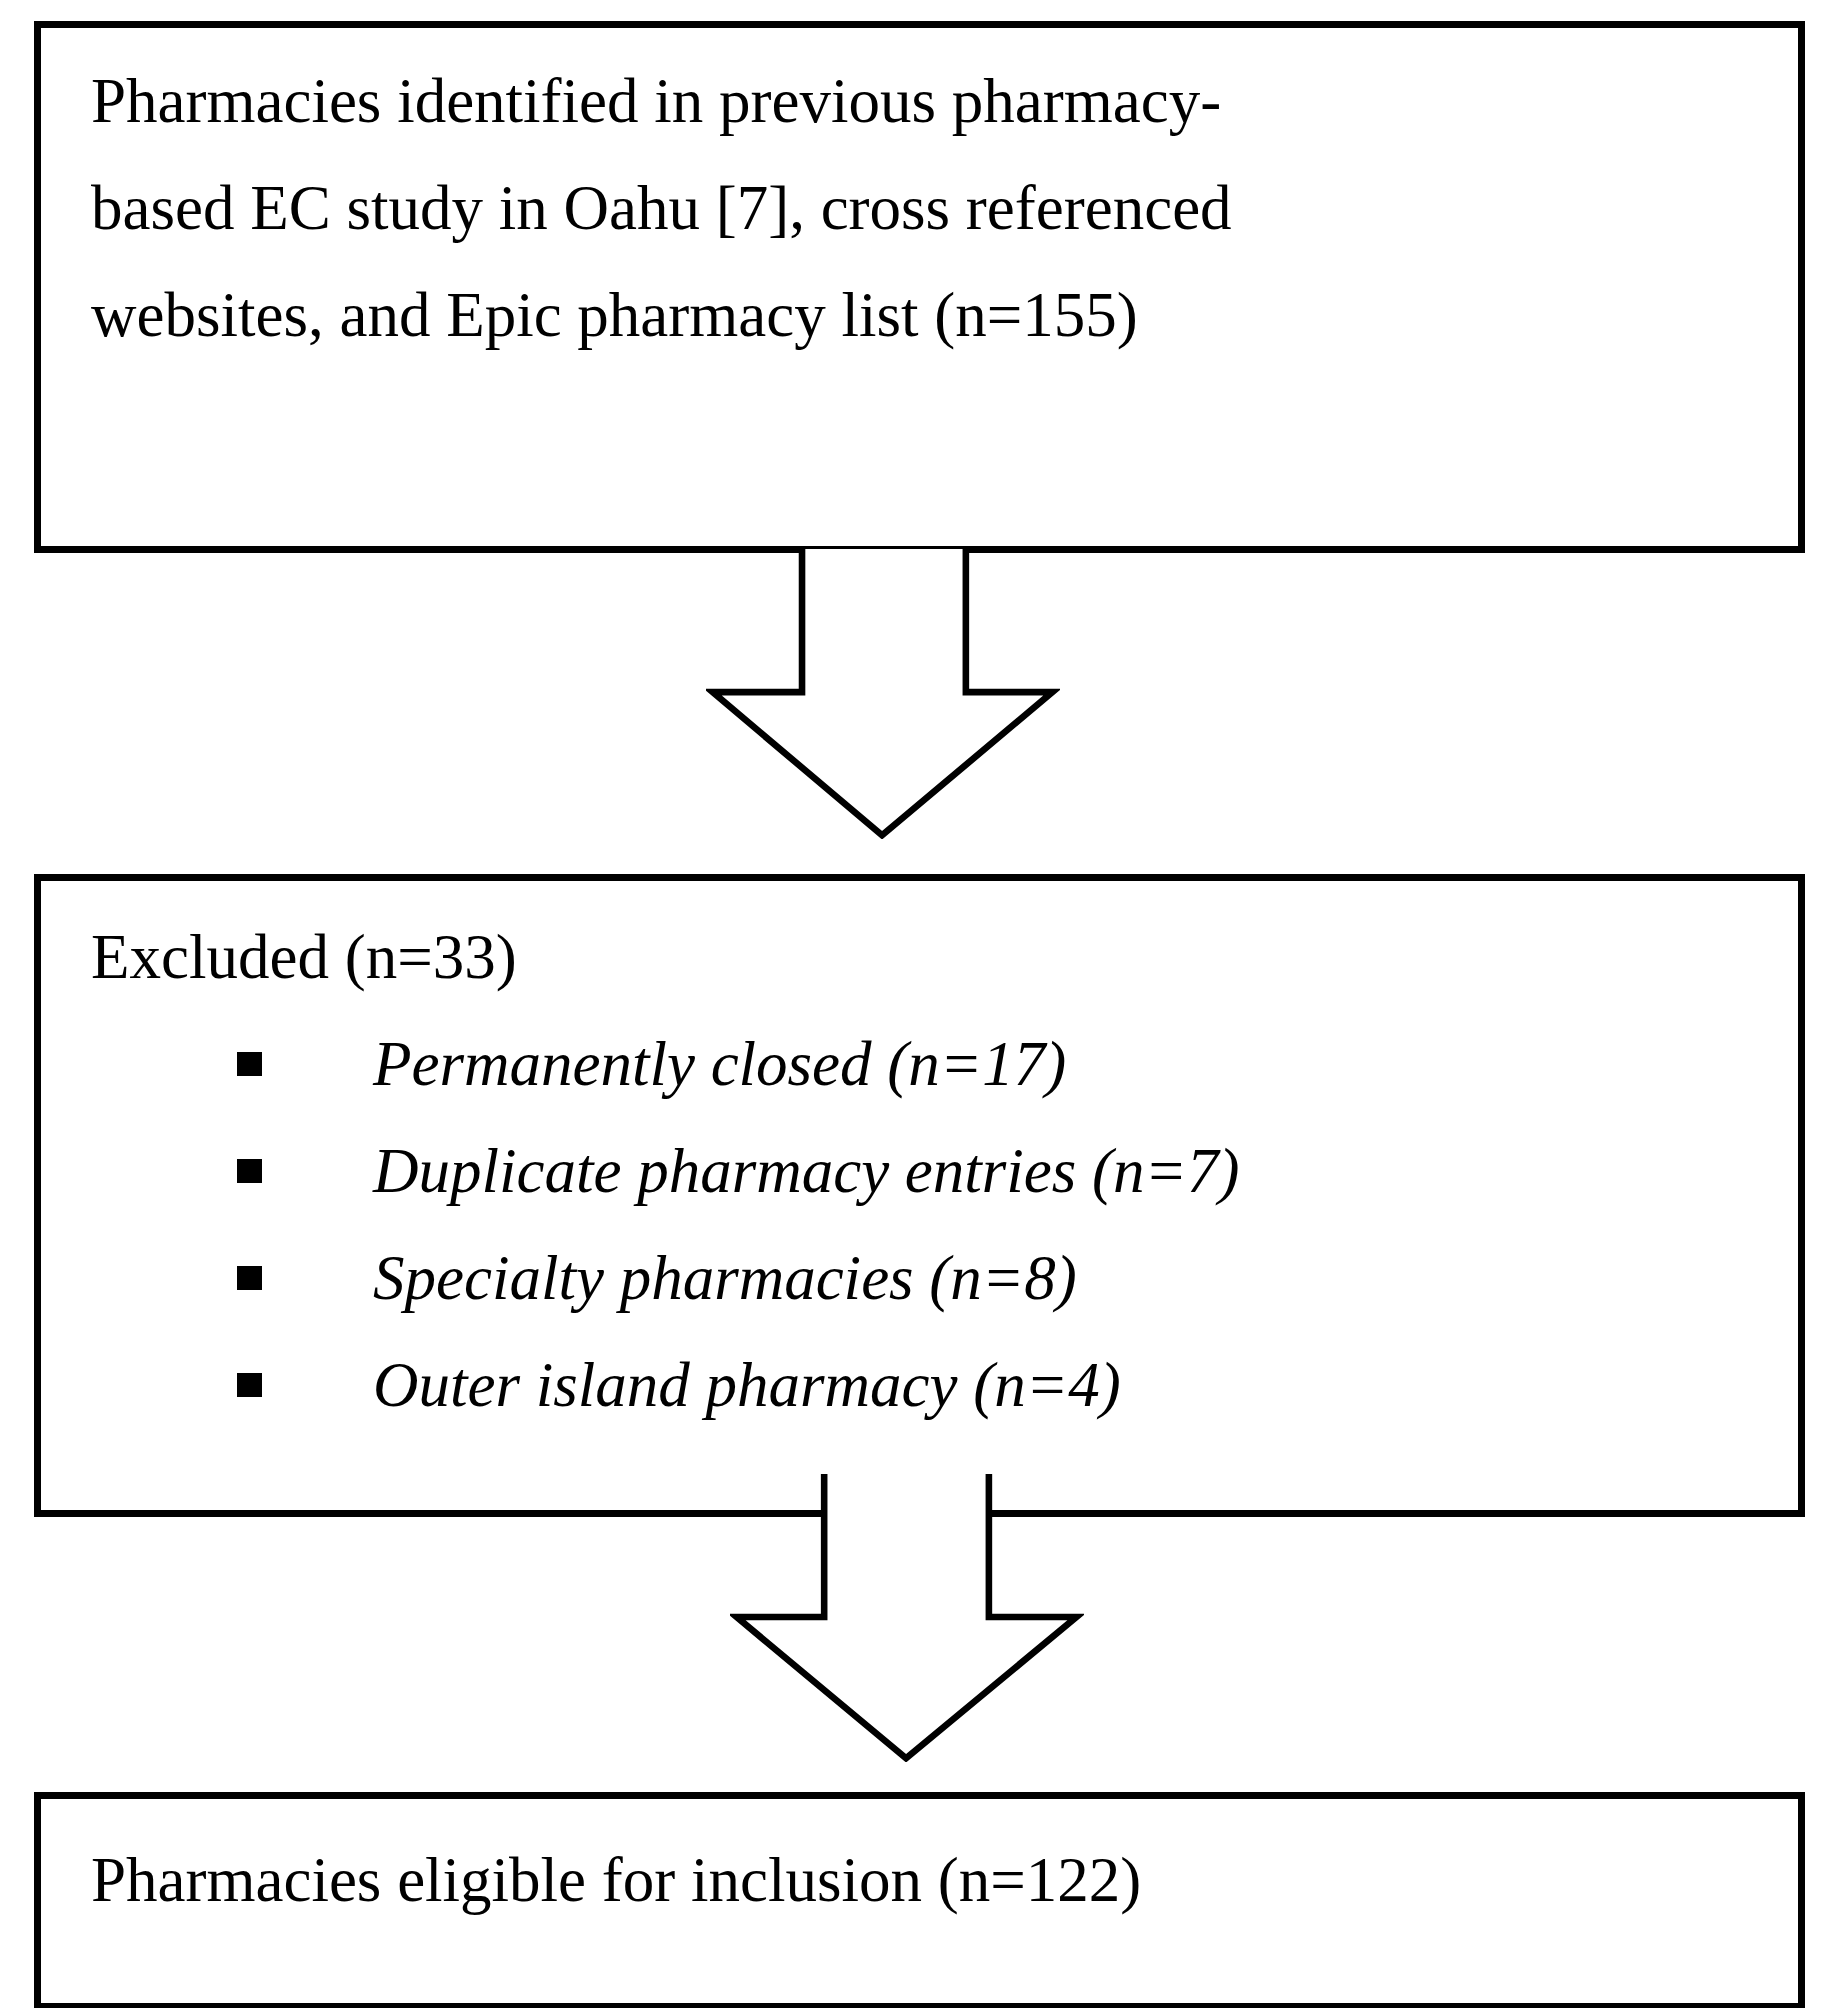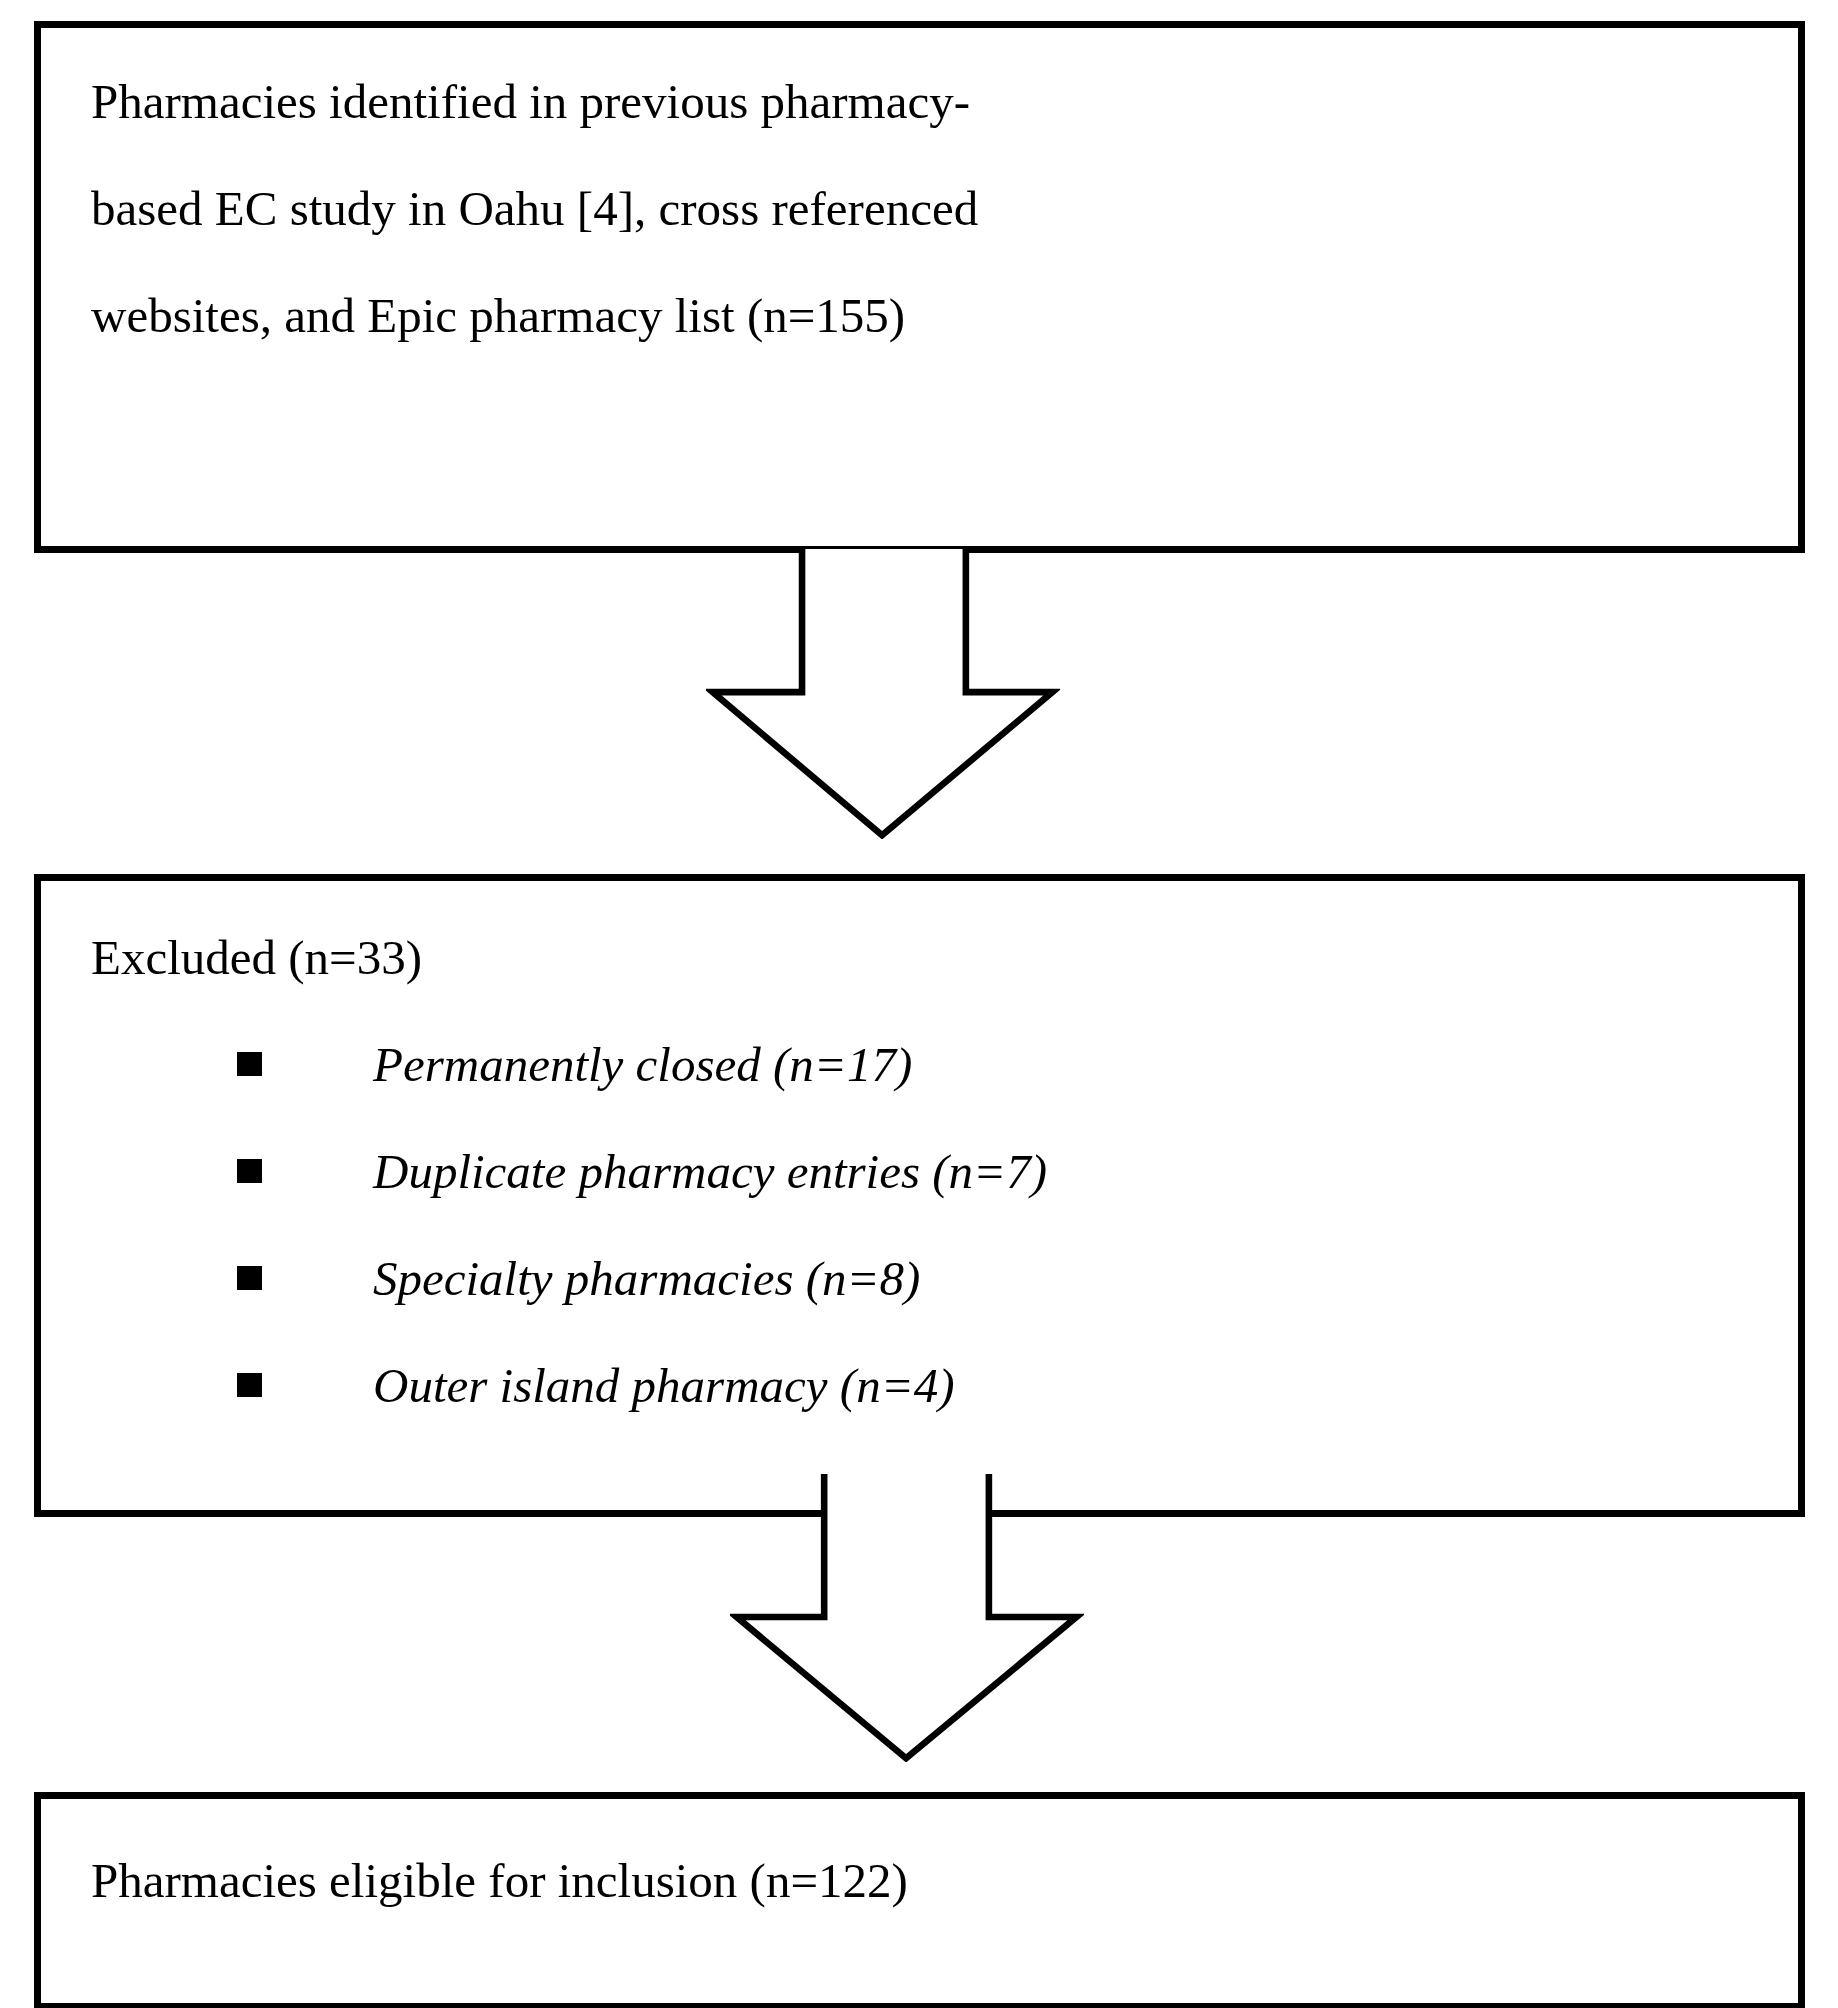--- a/index.html
+++ b/index.html
@@ -7,21 +7,21 @@
     padding: 0;
     background: #ffffff;
   }
   .figure {
     position: relative;
     width: 1839px;
     height: 2008px;
     background: #ffffff;
     color: #000000;
     font-family: "Liberation Serif", "DejaVu Serif", serif;
-    font-size: 49px;
+    font-size: 63px;
     line-height: 107px;
     overflow: hidden;
   }
   .box {
     position: absolute;
     left: 34px;
     width: 1771px;
     box-sizing: border-box;
     border: 7.5px solid #000000;
     background: #ffffff;
@@ -81,21 +81,21 @@
     height: 288px;
   }
 </style>
 </head>
 <body>
 
 <div class="figure">
 
   <div class="box box-identified">
     <div class="text-line">Pharmacies identified in previous pharmacy-</div>
-    <div class="text-line">based EC study in Oahu [4], cross referenced</div>
+    <div class="text-line">based EC study in Oahu [7], cross referenced</div>
     <div class="text-line">websites, and Epic pharmacy list (n=155)</div>
   </div>
 
   <svg class="arrow arrow-1" viewBox="0 0 376 308" xmlns="http://www.w3.org/2000/svg">
     <path d="M102,0 V152 H7 L187,304 L368,152 H276 V0" fill="#ffffff" stroke="#000000" stroke-width="7" stroke-linejoin="miter"></path>
   </svg>
 
   <div class="box box-excluded">
     <div class="text-line">Excluded (n=33)</div>
     <ul class="bullets">

